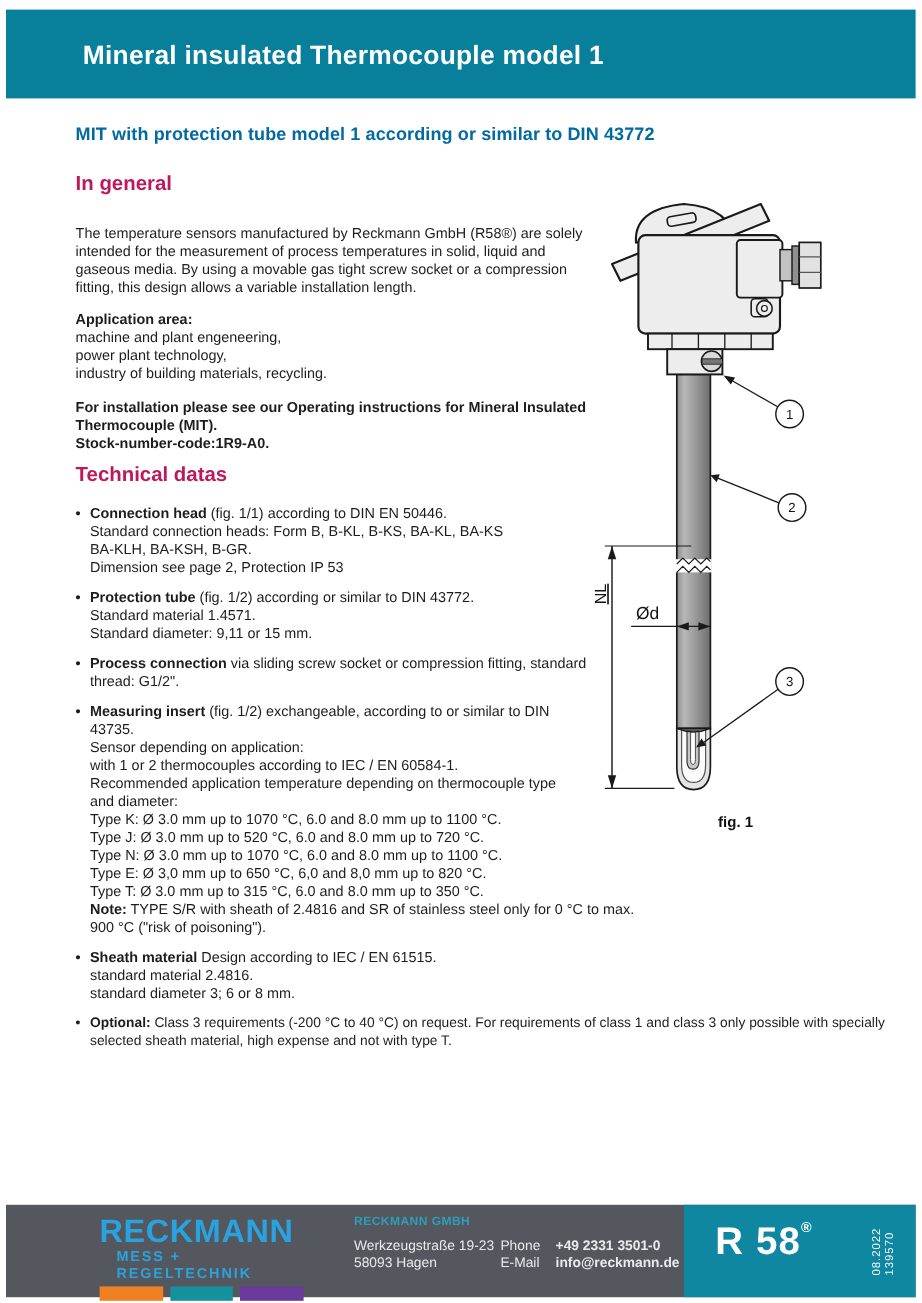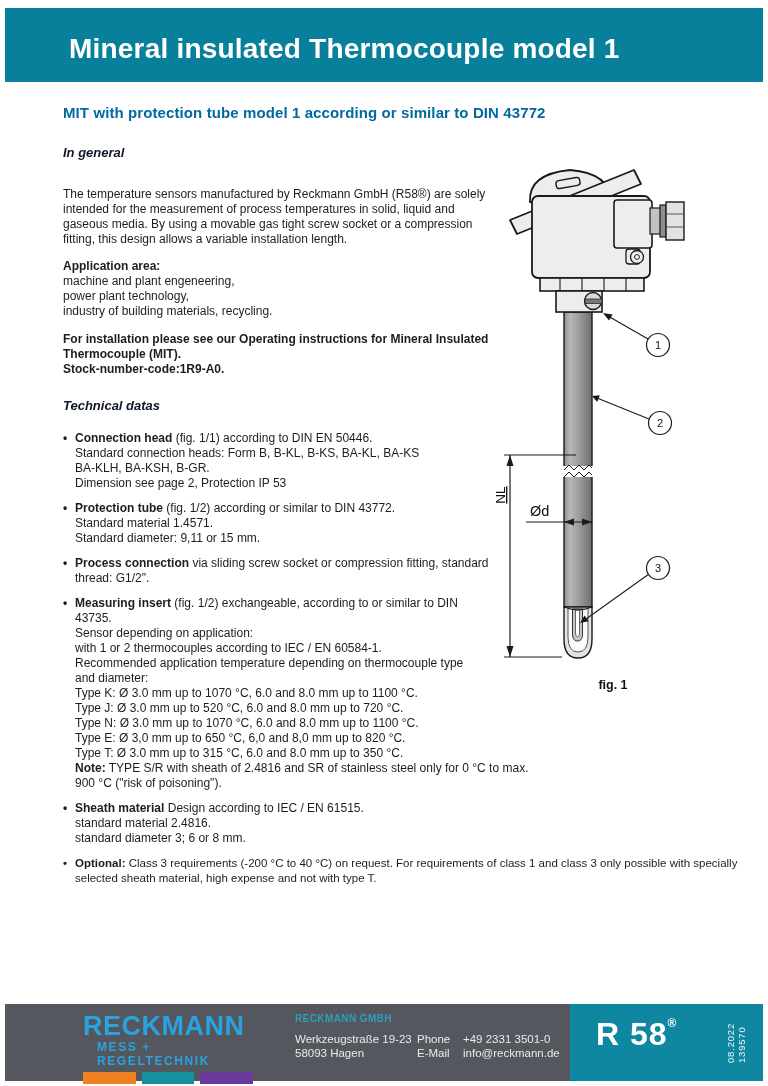--- a/index.html
+++ b/index.html
@@ -2,34 +2,34 @@
 <html><head>
 <meta charset="utf-8">
 <style>
   * { margin:0; padding:0; box-sizing:border-box; }
   html,body { background:#ffffff; }
   body { font-family:"Liberation Sans", sans-serif; }
   .page { position:relative; width:768px; height:1086px; background:#fff; overflow:hidden; }
 
   
   .band { position:absolute; left:5px; top:8px; right:5px; height:74px; background:#087f9b; }
-  .band h1 { color:#ffffff; font-size:28px; font-weight:bold; padding:25px 0 0 64px; letter-spacing:0.2px; }
+  .band h1 { color:#ffffff; font-size:22px; font-weight:bold; padding:25px 0 0 64px; letter-spacing:0.2px; }
 
   
   .subtitle { position:absolute; left:63px; top:104px; color:#0369a1; font-size:15px; font-weight:bold; letter-spacing:0.1px; }
 
   
   .main { position:absolute; left:63px; top:142px; width:480px; color:#1d1d1f; font-size:12px; line-height:15px; }
-  .main h3 { font-size:13px; line-height:22px; color:#0f172a;font-style:italic; }
+  .main h3 { font-size:17px; line-height:22px; color:#be185d; }
   .pre { white-space:pre-line; }
   .b { font-weight:bold; }
   .intro { margin-top:23px; }
   .app { margin-top:12px; }
   .note { margin-top:13px; font-weight:bold; }
-  .tech-heading { margin-top:18px; }
+  .tech-heading { margin-top:8px; }
   ul.bullets { margin-top:14px; list-style:none; }
   ul.bullets li { position:relative; padding-left:12px; margin-bottom:10px; }
   ul.bullets li::before { content:"\2022"; position:absolute; left:0; top:0; font-weight:bold; }
   ul.bullets li.wide { width:700px; font-size:11.5px; line-height:14.5px; }
 
   
   .figure { position:absolute; left:490px; top:160px; width:278px; height:560px; }
   .fig-caption { position:absolute; left:575px; top:678px; width:76px; text-align:center;
                  font-size:12.5px; font-weight:bold; color:#111; }
 
@@ -39,21 +39,21 @@
   .logo-name { color:#29a3df; font-size:27px; font-weight:bold; line-height:26px; letter-spacing:0.5px; }
   .logo-sub { color:#29a3df; font-size:12px; font-weight:bold; letter-spacing:1.6px; margin-top:1px;margin-left:14px; }
   .logo-bars { display:flex; gap:6px; margin-top:4px; }
   .bar { width:53px; height:12px; }
 
   .contact-block { position:absolute; left:290px; top:9px; color:#e9eaeb; font-size:11.5px; }
   .company { color:#2e9fbb; font-size:10px; font-weight:bold; letter-spacing:0.4px; }
   .contact-cols { display:flex; margin-top:8px; line-height:14px; }
   .addr { width:122px; }
   .pe-labels { width:46px; }
-  .pe-values { width:130px; }
+  .pe-values { width:130px;font-weight:bold; }
   .website { color:#2e9fbb; font-weight:bold; margin-top:8px; font-size:11.5px; }
 
   .brand-block { position:absolute; left:565px; top:0; width:193px; height:77px; background:#0f87a0; }
   .brand { position:absolute; left:26px; top:12px; color:#fff; font-size:32px; font-weight:bold; letter-spacing:1px; }
   .brand sup { font-size:12px; vertical-align:18px; }
   .vert-code { position:absolute; right:16px; top:50%; transform:translateY(-50%) rotate(180deg);
                writing-mode:vertical-rl; color:#eef6f8; font-size:9.5px; letter-spacing:0.8px; line-height:11px; }
   .vert-code span { display:block; }
 </style>
 </head>

